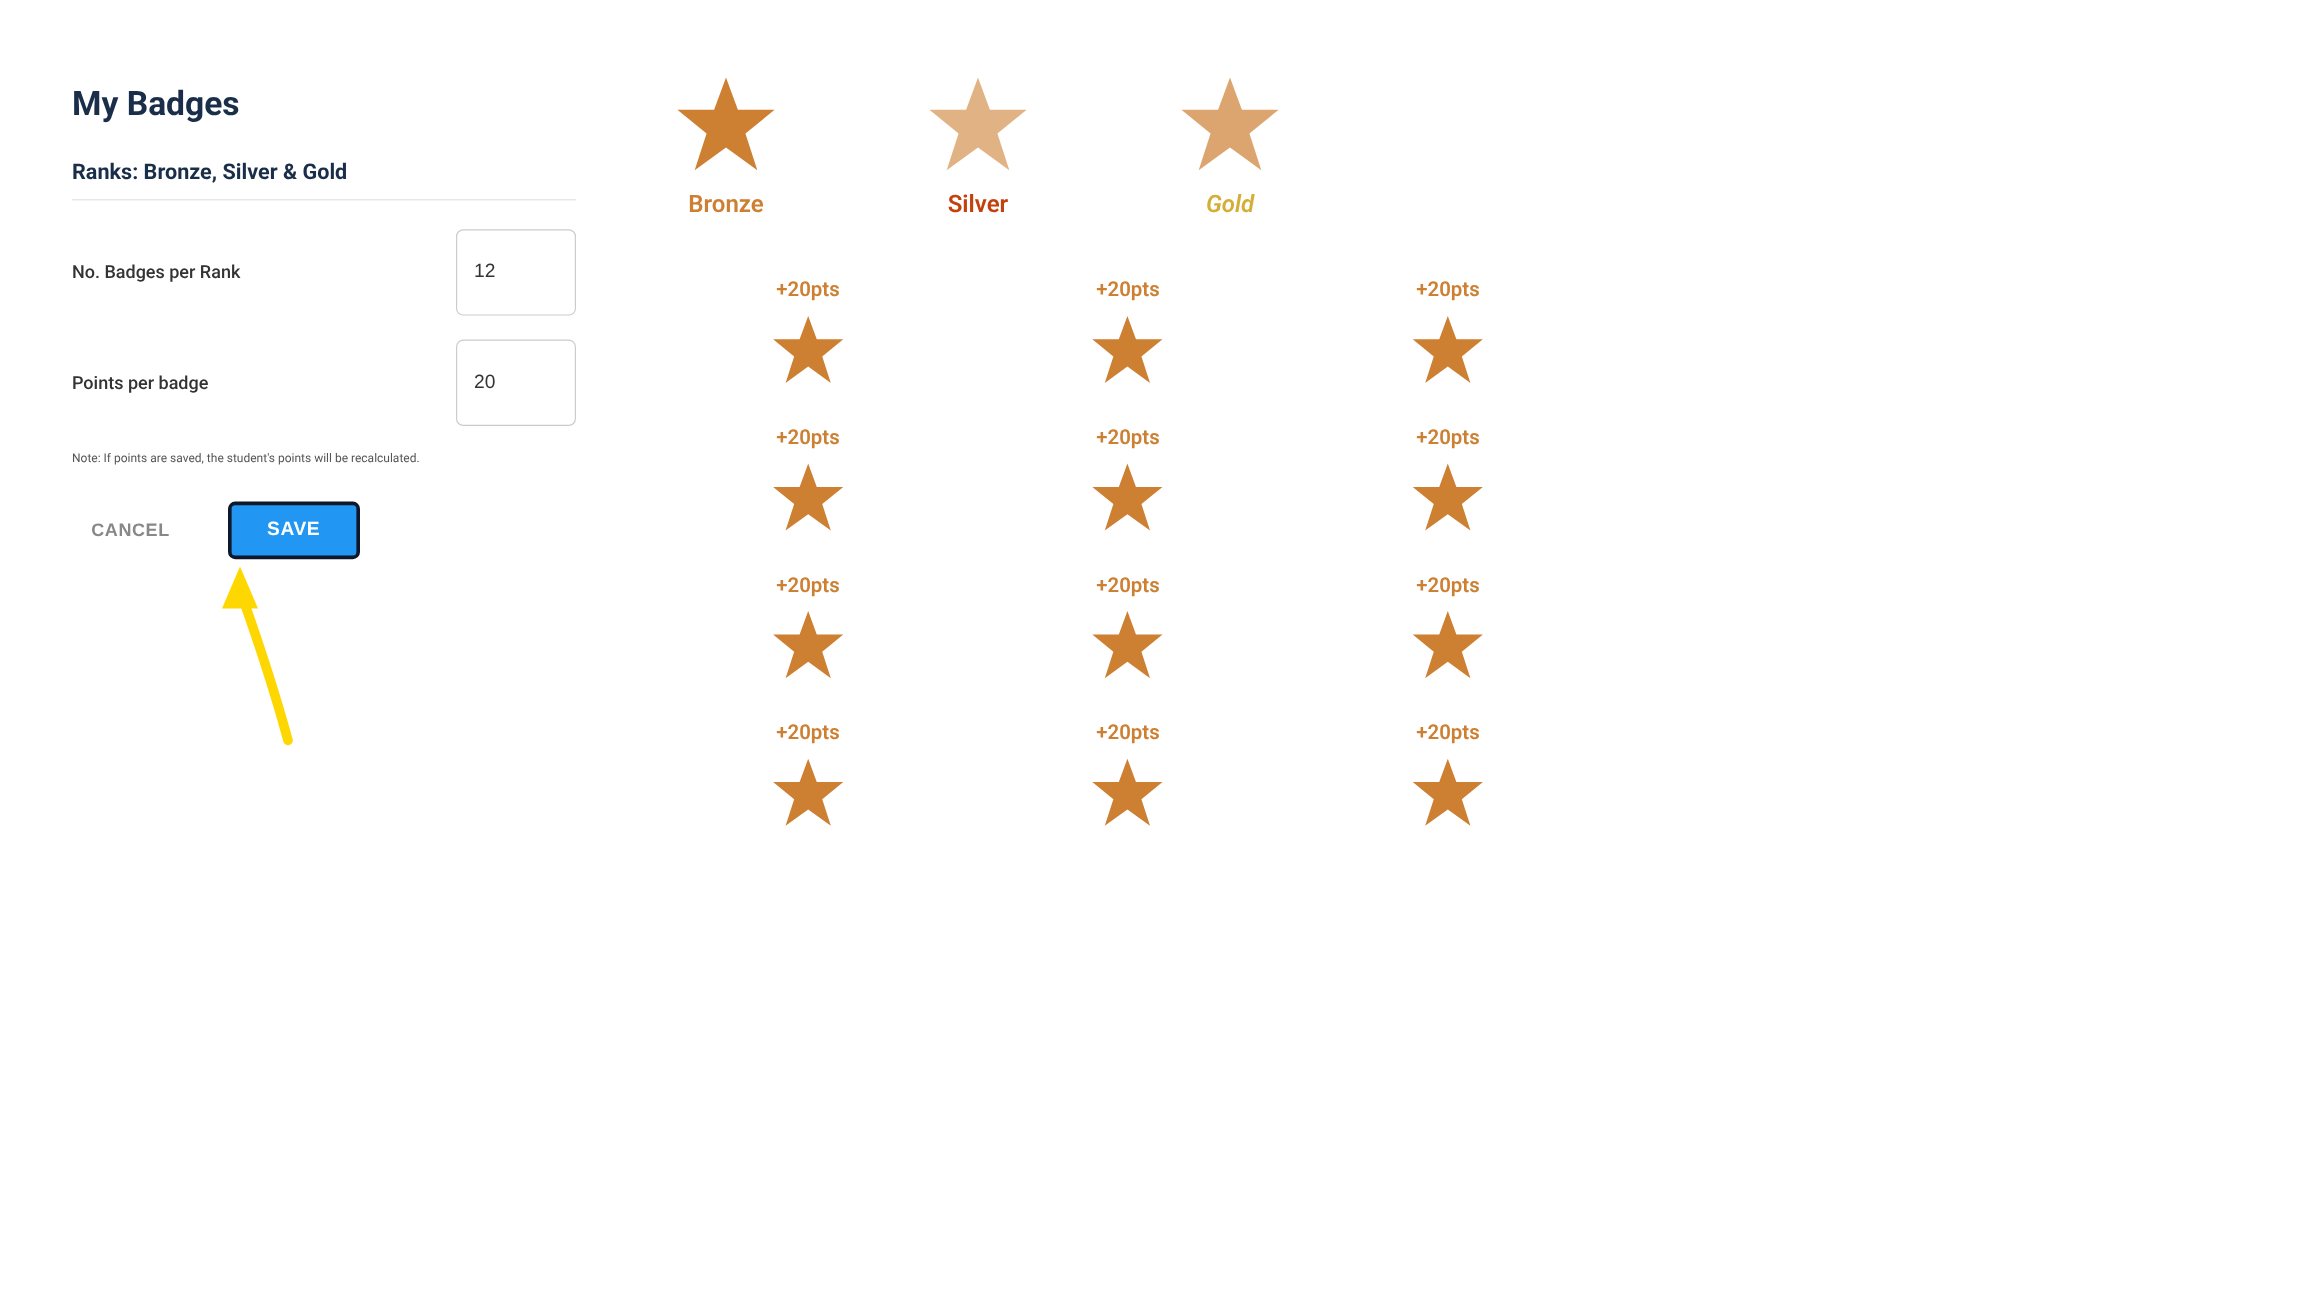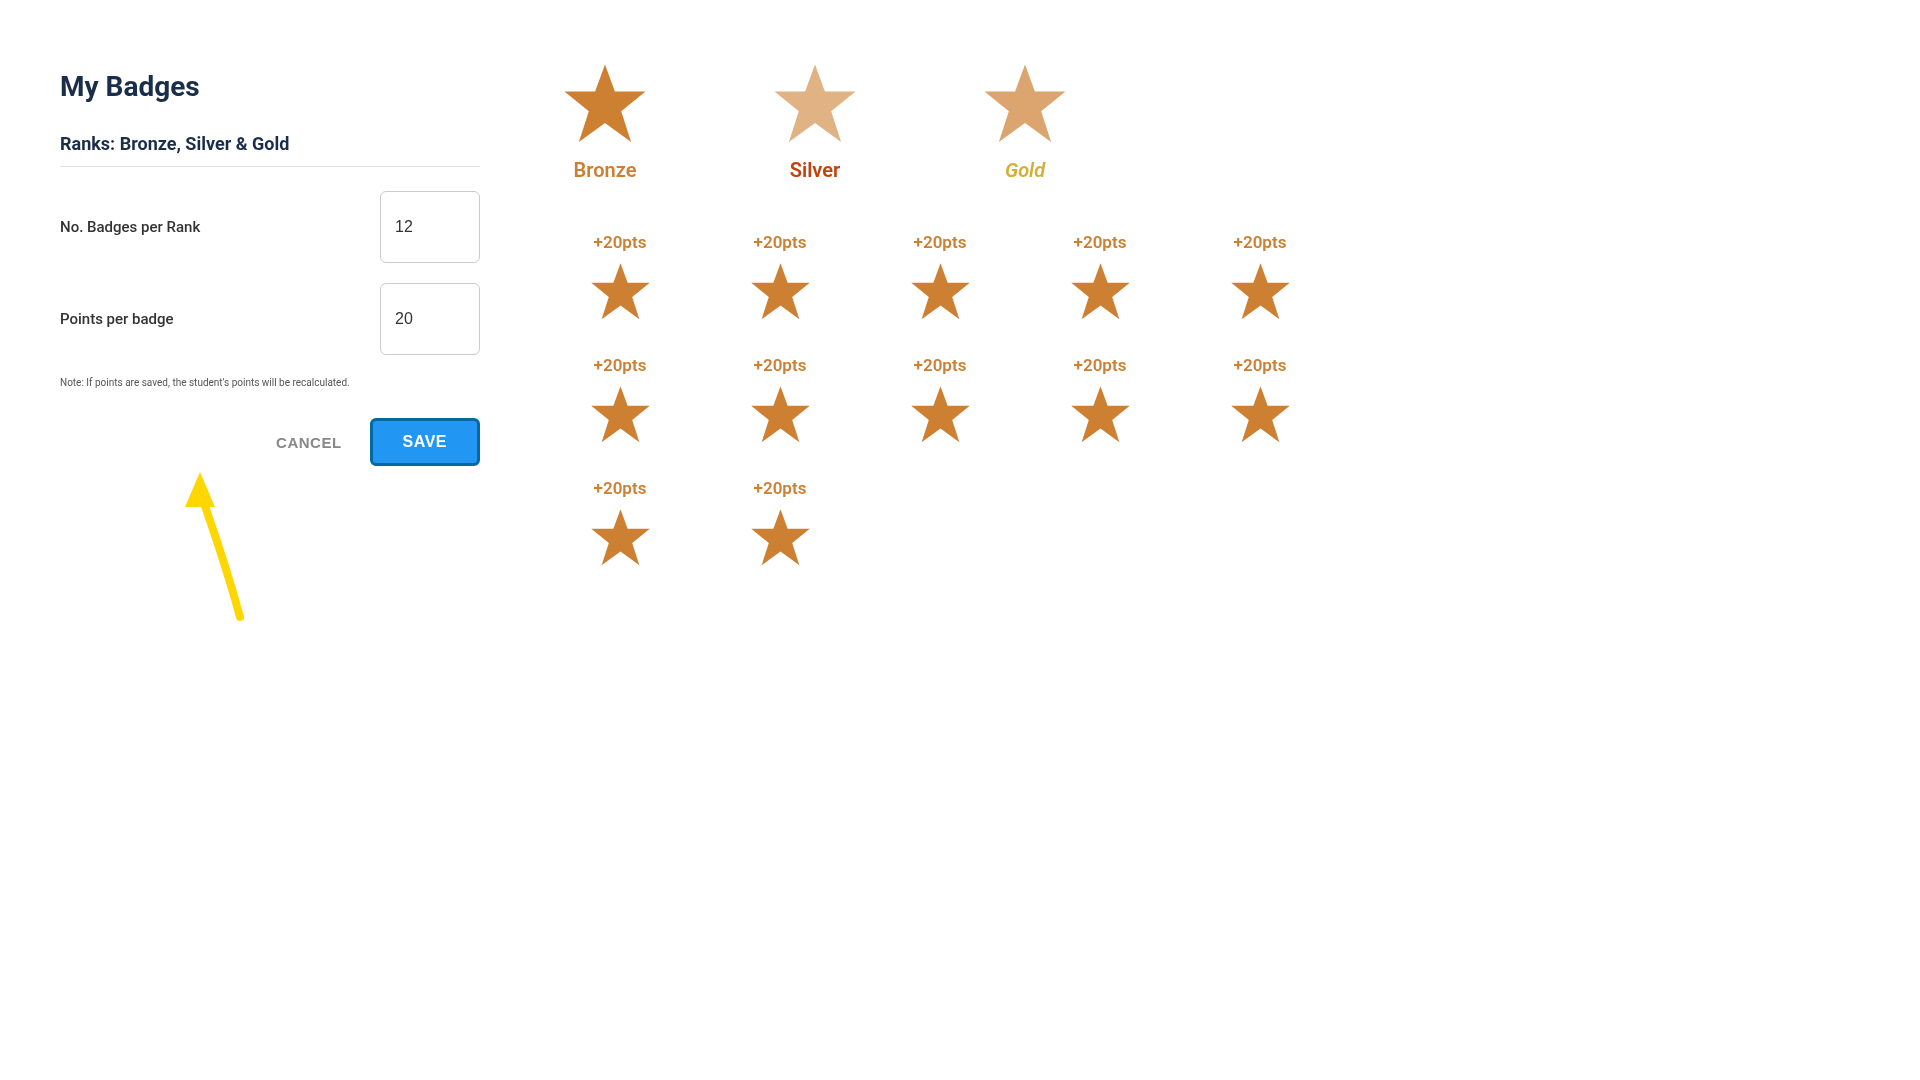--- a/index.html
+++ b/index.html
@@ -61,38 +61,37 @@
     }
     .note-text {
       font-size: 10px;
       color: #555;
       line-height: 1.5;
       margin-bottom: 28px;
     }
     .button-row {
       display: flex;
       align-items: center;
-      gap: 12px;
+      gap: 32px;
       position: relative;
-      justify-content: flex-end;
     }
     .cancel-btn {
       background: none;
       border: none;
       font-size: 15px;
       font-weight: 600;
       color: #888;
       cursor: pointer;
       letter-spacing: 0.5px;
       padding: 12px 16px;
     }
     .save-btn {
       background: #2196F3;
       color: #fff;
-      border: 3px solid #0369a1;
+      border: 3px solid #0f172a;
       border-radius: 6px;
       font-size: 16px;
       font-weight: 700;
       letter-spacing: 0.5px;
       padding: 12px 30px;
       cursor: pointer;
     }
     .right-panel {
       flex: 1;
       padding-top: 10px;
@@ -124,21 +123,21 @@
       display: inline-block;
     }
     .star-rank {
       width: 65px;
       height: 65px;
       display: inline-block;
     }
 
     .badges-grid {
       display: grid;
-      grid-template-columns: repeat(5, 1fr);
+      grid-template-columns: repeat(3, 1fr);
       gap: 0px 0px;
       max-width: 800px;
     }
     .badge-cell {
       display: flex;
       flex-direction: column;
       align-items: center;
       padding: 10px 20px 20px;
     }
     .pts-label {

